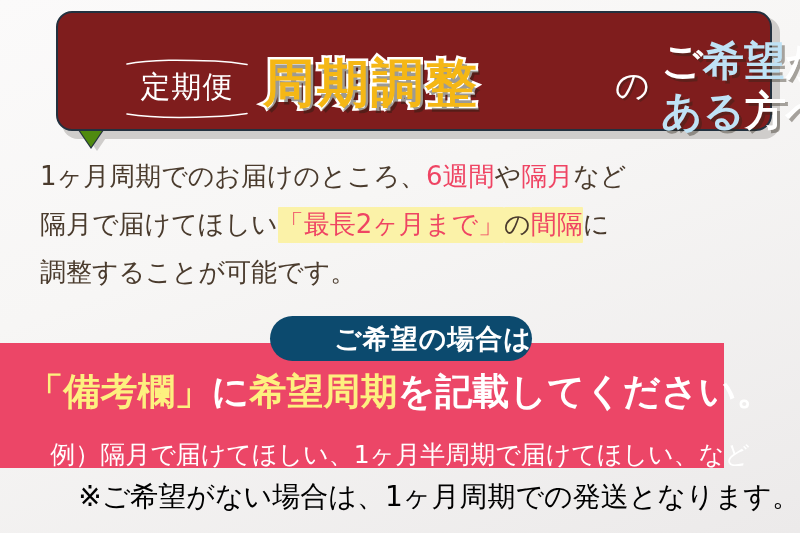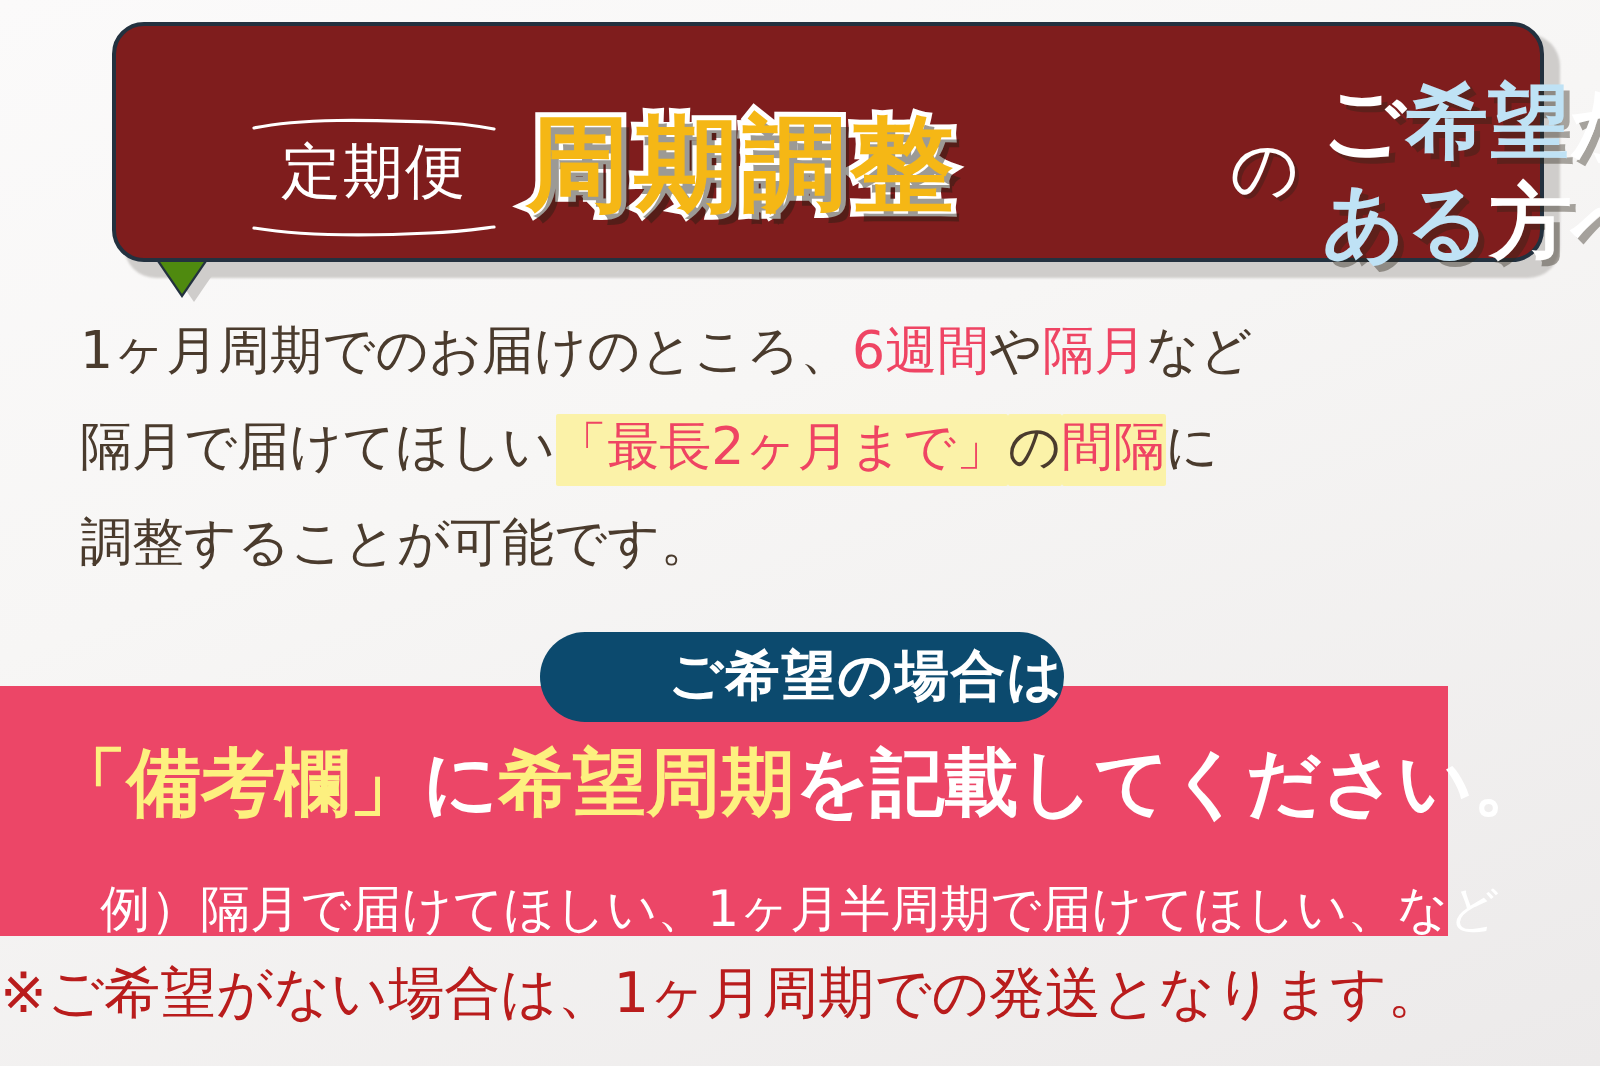--- a/index.html
+++ b/index.html
@@ -197,22 +197,22 @@
     white-space: nowrap;
     margin-top: 16px;
   }
 
   
   .footnote {
     position: absolute;
     left: 0;
     top: 478px;
     width: 800px;
-    text-align: left;
-    color: #b91c1c;
+    text-align: right;
+    color: #000000;
     font-size: 28px;
     line-height: 38px;
     white-space: nowrap;
   }
 </style>
 </head>
 <body>
 
 <div class="banner-wrap">
   <div class="banner-shadow"></div>

